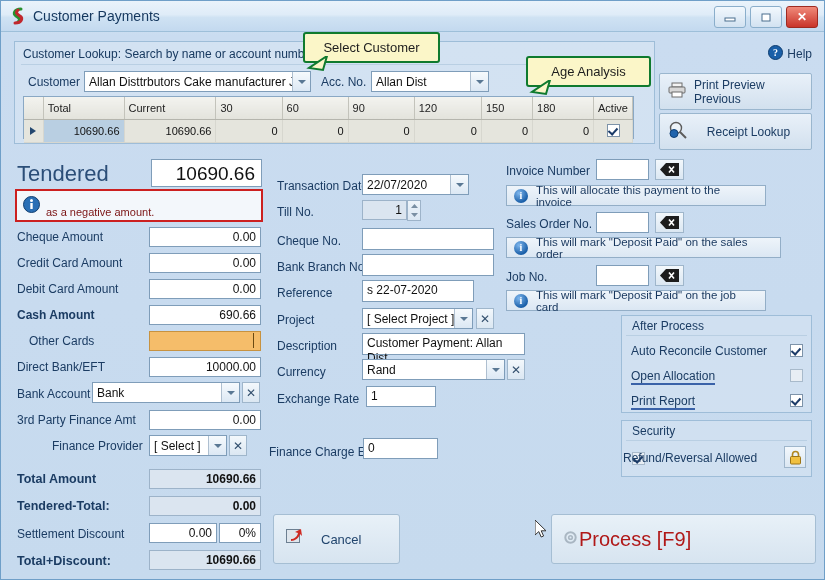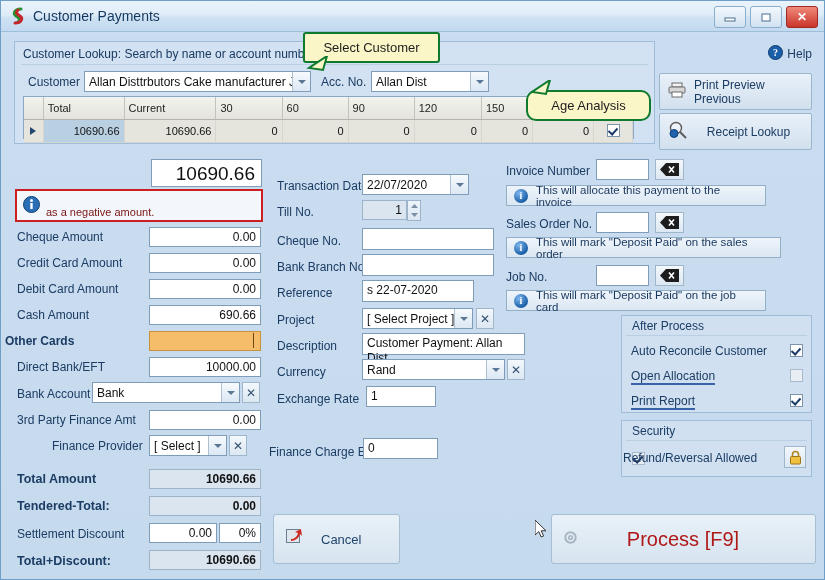--- a/index.html
+++ b/index.html
@@ -109,21 +109,21 @@
 
   
   .cancelbtn{position:absolute;left:272px;top:513px;width:127px;height:50px;
     box-sizing:border-box;border:1px solid #a5bed3;border-radius:3px;
     background:linear-gradient(180deg,#e8f1f8,#d7e4f0);
     display:flex;align-items:center;gap:18px;padding-left:12px;font-size:13px;color:#22466e;}
   .processbtn{position:absolute;left:550px;top:513px;width:265px;height:50px;
     box-sizing:border-box;border:1px solid #a5bed3;border-radius:3px;
     background:linear-gradient(180deg,#e8f1f8,#d7e4f0);
     display:flex;align-items:center;font-size:20px;color:#b01818;}
-  .processbtn .plabel{flex:1;text-align:center;padding-right:28px;}
+  .processbtn .plabel{flex:1;text-align:left;padding-right:28px;}
 
   .cursor{position:absolute;left:534px;top:519px;width:14px;height:20px;pointer-events:none;}
 
   .bold{font-weight:bold;}
 </style>
 </head>
 <body>
 
 <div id="app">
 
@@ -223,22 +223,22 @@
   <div style="position:absolute;left:302px;top:31px;width:133px;height:27px;
               background:#fbf6c8;border:2px solid #0f7a2e;border-radius:3px;
               display:flex;align-items:center;justify-content:center;font-size:13px;color:#1d1d1d;">
     <span>Select Customer</span>
   </div>
   <svg style="position:absolute;left:300px;top:55px;" width="28" height="16" viewBox="0 0 28 16">
     <path d="M26 0 L22 14 L8 12 Z" fill="#fbf6c8" stroke="#0f7a2e" stroke-width="2"></path>
   </svg>
 
   <div style="position:absolute;left:525px;top:55px;width:121px;height:27px;
-              background:#fbf6c8;border:2px solid #0f7a2e;border-radius:10px;
-              display:flex;align-items:center;justify-content:center;font-size:13px;color:#1d1d1d;margin-top:34px;">
+              background:#fbf6c8;border:2px solid #0f7a2e;border-radius:3px;
+              display:flex;align-items:center;justify-content:center;font-size:13px;color:#1d1d1d;">
     <span>Age Analysis</span>
   </div>
   <svg style="position:absolute;left:523px;top:79px;" width="28" height="16" viewBox="0 0 28 16">
     <path d="M26 0 L22 14 L8 12 Z" fill="#fbf6c8" stroke="#0f7a2e" stroke-width="2"></path>
   </svg>
 
   <div class="sidebtn" style="left:658px;top:72px;width:153px;height:37px;">
     <span style="margin:0 8px 0 8px">
       <svg width="18" height="16" viewBox="0 0 18 16">
         <rect x="4" y="1" width="10" height="4" fill="#f3f3f3" stroke="#6d6d6d"></rect>
@@ -253,20 +253,21 @@
     <span style="margin:0 8px 0 8px">
       <svg width="20" height="18" viewBox="0 0 20 18">
         <circle cx="8" cy="7" r="5.5" fill="#eef4f9" stroke="#5b5b5b" stroke-width="1.4"></circle>
         <line x1="12" y1="11" x2="18" y2="17" stroke="#5b5b5b" stroke-width="2"></line>
         <circle cx="6" cy="12.5" r="4" fill="#1f64ad" stroke="#0e3f75"></circle>
       </svg>
     </span>
     <span style="flex:1;text-align:center;padding-right:10px">Receipt Lookup</span>
   </div>
 
+  <span class="tendered-label">Tendered</span>
   <div class="tendered-box">10690.66</div>
 
   <div class="warnbox">
     <span>
       <svg width="17" height="17" viewBox="0 0 17 17">
         <circle cx="8.5" cy="8.5" r="8" fill="#2a6fb5" stroke="#123f70"></circle>
         <circle cx="8.5" cy="4.5" r="1.5" fill="#fff"></circle>
         <rect x="7.3" y="7" width="2.4" height="6" fill="#fff"></rect>
       </svg>
     </span>
@@ -278,24 +279,24 @@
 
   <span class="fieldlabel" style="left:16px;top:229px;">Cheque Amount</span>
   <div class="tbox num" style="left:148px;top:226px;width:112px;">0.00</div>
 
   <span class="fieldlabel" style="left:16px;top:255px;">Credit Card Amount</span>
   <div class="tbox num" style="left:148px;top:252px;width:112px;">0.00</div>
 
   <span class="fieldlabel" style="left:16px;top:281px;">Debit Card Amount</span>
   <div class="tbox num" style="left:148px;top:278px;width:112px;">0.00</div>
 
-  <span class="fieldlabel" style="left:16px;top:307px;">Cash Amount</span>
+  <span class="fieldlabel" style="left:16px;top:307px;font-weight:bold;">Cash Amount</span>
   <div class="tbox num" style="left:148px;top:304px;width:112px;">690.66</div>
 
-  <span class="fieldlabel" style="left:4px;top:333px;font-weight:bold;">Other Cards</span>
+  <span class="fieldlabel" style="left:28px;top:333px;">Other Cards</span>
   <div class="tbox num orange" style="left:148px;top:330px;width:112px;"></div>
   <div style="position:absolute;left:252px;top:332px;width:1px;height:15px;background:#6b4a12;"></div>
 
   <span class="fieldlabel" style="left:16px;top:359px;">Direct Bank/EFT</span>
   <div class="tbox num" style="left:148px;top:356px;width:112px;">10000.00</div>
 
   <span class="fieldlabel" style="left:16px;top:386px;">Bank Account</span>
   <div class="combo" style="left:91px;top:381px;width:148px;">
     <span class="cval">Bank</span>
     <span class="carr">

